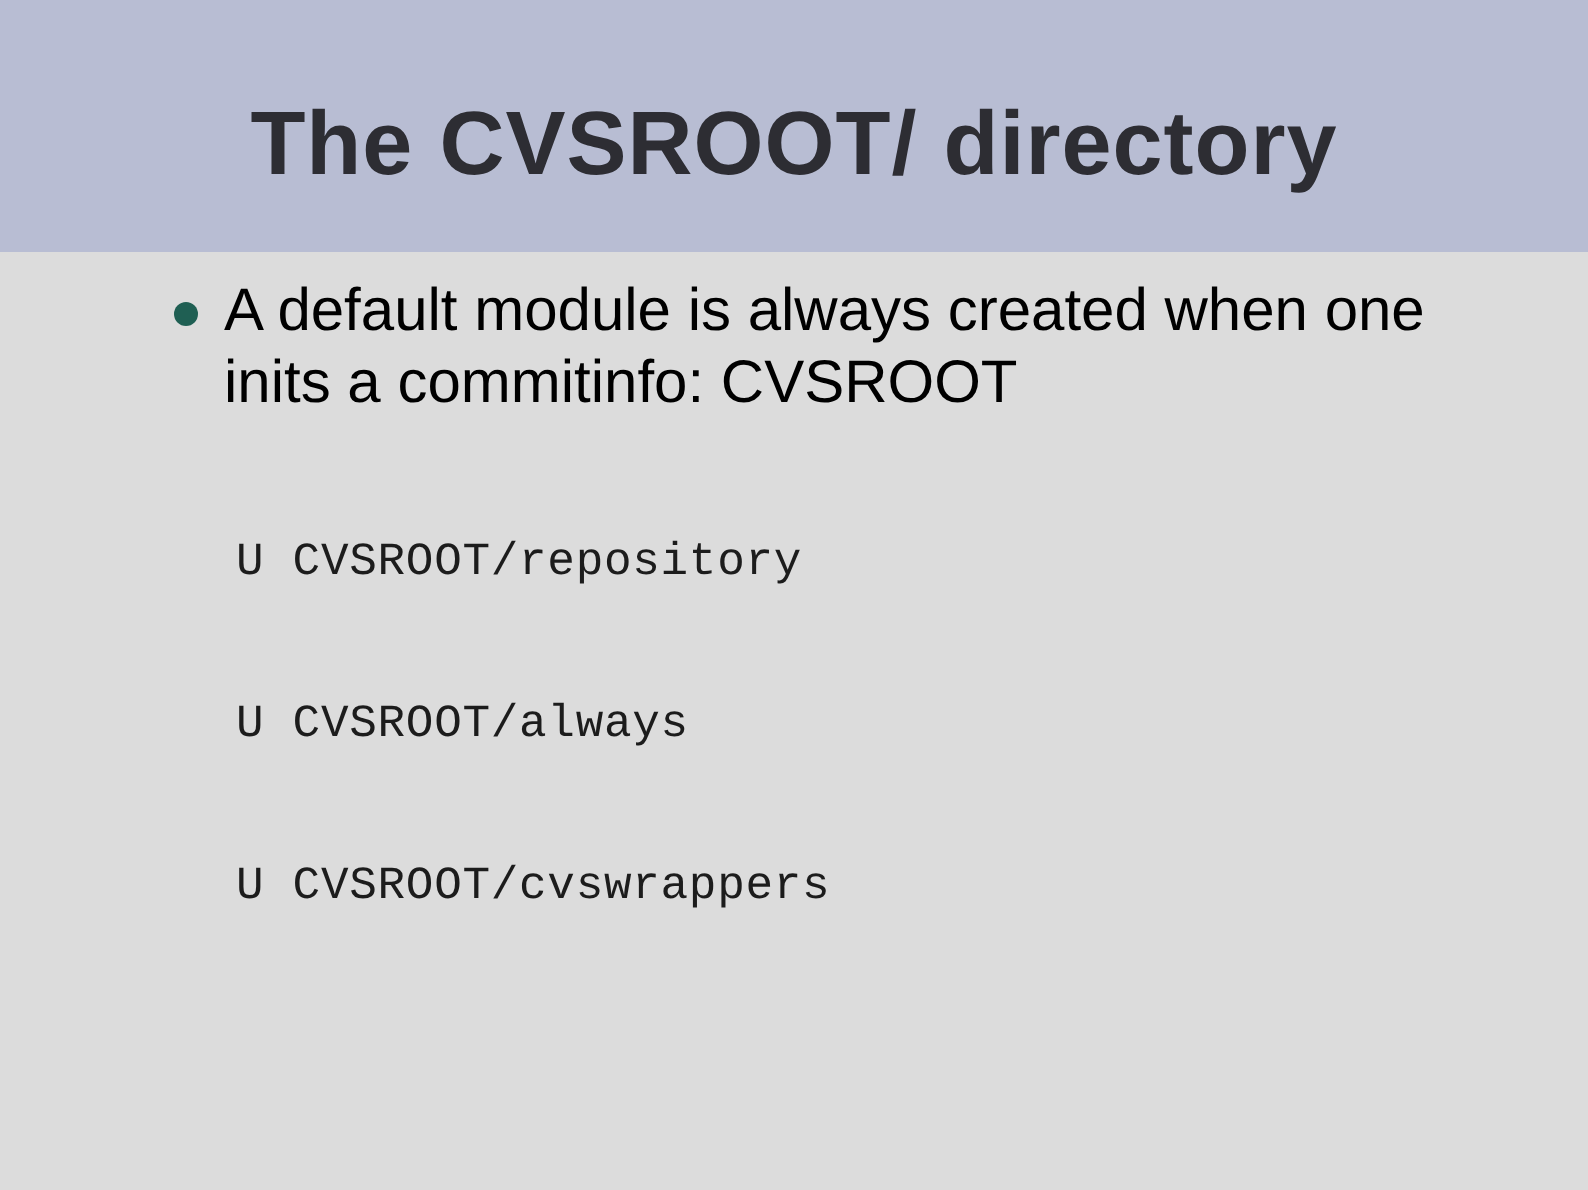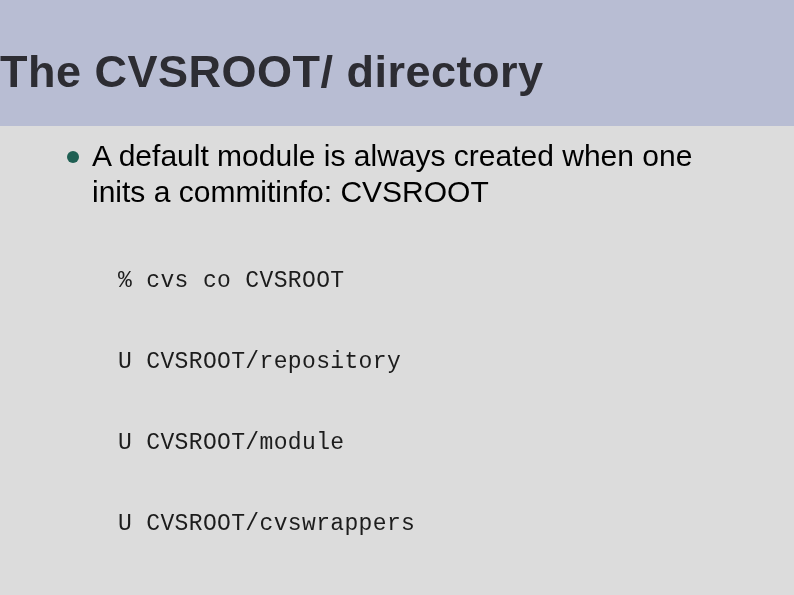--- a/index.html
+++ b/index.html
@@ -14,41 +14,42 @@
     background: #dcdcdc;
     overflow: hidden;
     font-family: "Liberation Sans", sans-serif;
   }
   .title-band {
     box-sizing: border-box;
     width: 794px;
     height: 126px;
     background: #b8bdd3;
     display: flex;
-    justify-content: flex-start;
+    justify-content: center;
     align-items: flex-start;
     padding-top: 49px;
   }
   .slide-title {
     margin: 0;
     font-size: 45px;
     line-height: 1;
     font-weight: bold;
     letter-spacing: 0.5px;
     color: #2d2d33;
     white-space: nowrap;
   }
   .body-area {
     position: relative;
     width: 100%;
     height: 469px;
   }
   .bullet-item {
     position: relative;
     margin-top: 12px;
+    margin-left: 20px;
   }
   .bullet-dot {
     position: absolute;
     left: 67px;
     top: 13px;
     width: 12px;
     height: 12px;
     border-radius: 50%;
     background: #1f5f53;
   }
@@ -82,23 +83,22 @@
 
     <div class="bullet-item">
       <span class="bullet-dot"></span>
       <div class="bullet-text">
         <div>A default module is always created when one</div>
         <div>inits a commitinfo: CVSROOT</div>
       </div>
     </div>
 
     <div class="code-block">
-      <div>% cvs co CVSROOT</div>
       <div>U CVSROOT/repository</div>
-      <div>U CVSROOT/module</div>
+      <div>U CVSROOT/always</div>
       <div>U CVSROOT/cvswrappers</div>
       
       
       
       
       
       
       
     </div>
 

